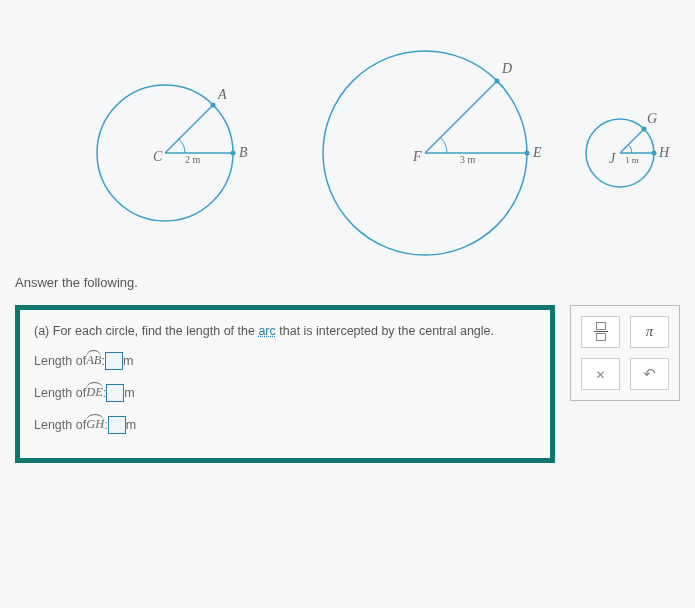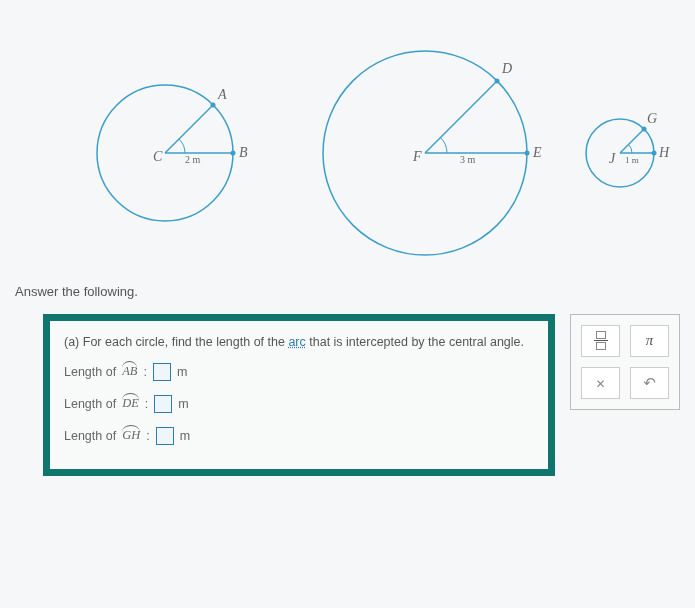--- a/index.html
+++ b/index.html
@@ -11,32 +11,31 @@
     padding: 15px 15px 0 15px;
     color: #555;
     font-size: 13px;
     overflow: hidden;
   }
   .intro { line-height: 1.5; margin-bottom: 8px; }
   .term { color: #2a7da8; text-decoration: underline dotted; }
   .var { font-style: italic; font-family: 'Times New Roman', serif; }
   .diagrams { height: 240px; position: relative; }
   svg { display:block; }
-  .answer-intro { margin: 19px 0 12px 0; line-height: 1.5; }
+  .answer-intro { margin: 10px 0 12px 0; line-height: 1.5; }
   .qa-row { display: flex; gap: 15px; }
   .qa-box {
-    border: 7px solid #0f766e;
+    border: 5px solid #0f766e;
     flex: 1;
     padding: 14px 14px 10px 14px;
     background: #f8fafa;
     font-size: 12.5px;
-    margin-left: 28px;
   }
   .qa-box .prompt { margin-bottom: 14px; }
-  .input-line { margin: 12px 0 14px 0; display: flex; align-items: center; gap: 6px; font-size: 12.5px; color:#666; }
+  .input-line { margin: 12px 0 14px 0; display: flex; align-items: center; font-size: 12.5px; color:#666; }
   .arc-label { font-family: Liberation Serif, serif; font-style: italic; position: relative; display:inline-block; }
   .arc-label::before{
     content:""; position:absolute; top:-3px; left:0; right:0; height:6px;
     border-top:1px solid #666; border-radius: 50% 50% 0 0 / 100% 100% 0 0;
   }
   .answer-input{
     width: 18px; height: 18px; border: 1px solid #2a7da8; background: #eef6fa;
     display: inline-block; vertical-align: middle;
   }
   .unit { color: #666; }

